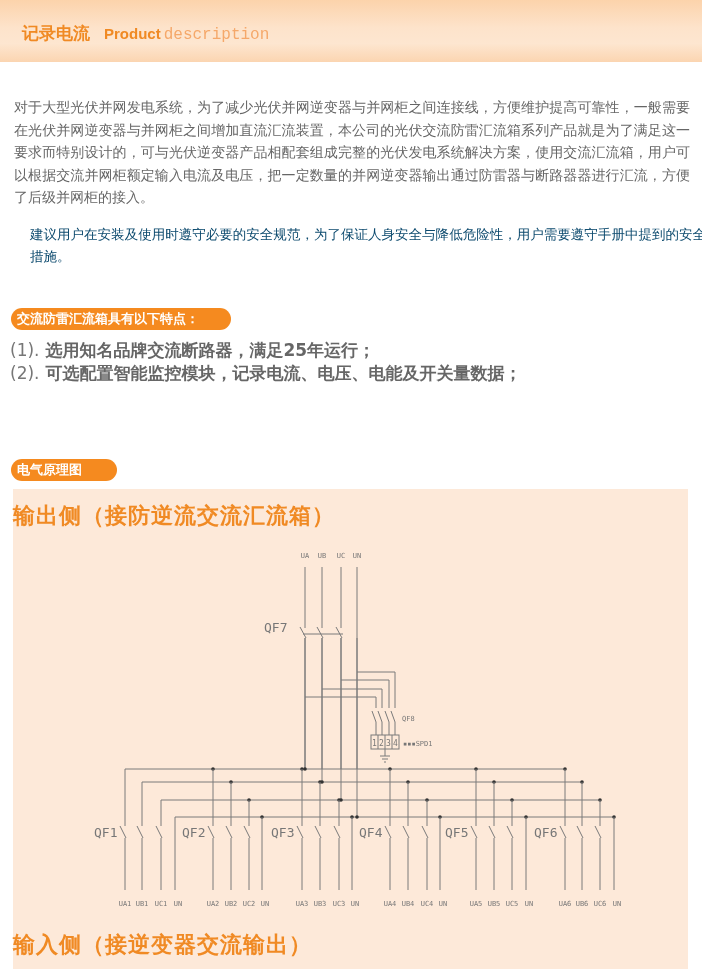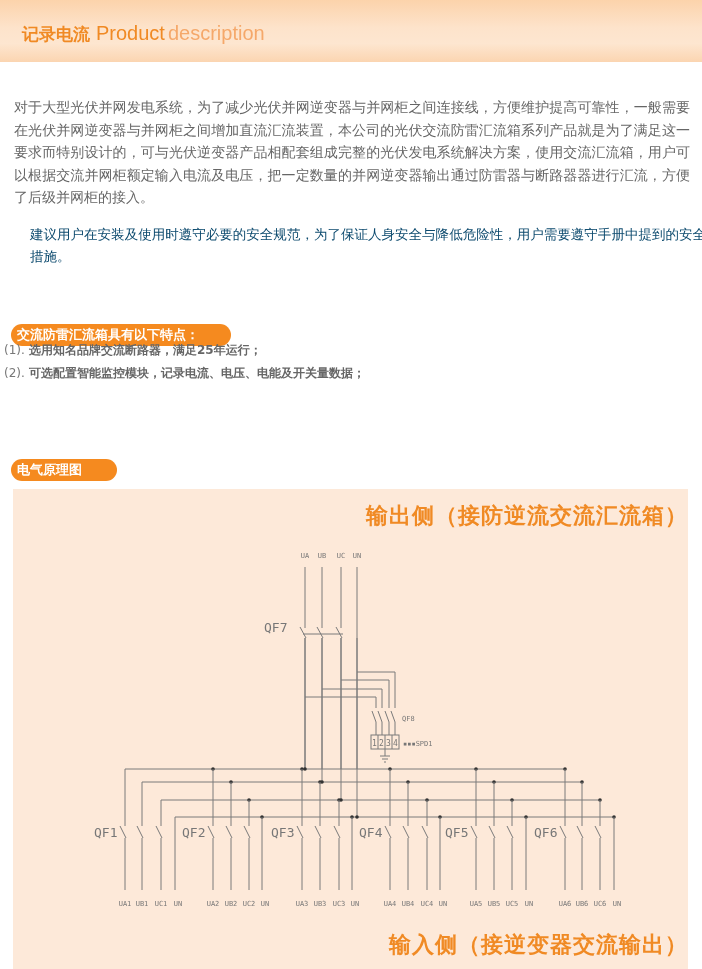--- a/index.html
+++ b/index.html
@@ -2,35 +2,35 @@
 <html><head>
 <meta charset="utf-8">
 <style>
   html, body { margin: 0; padding: 0; background: #ffffff; }
   body { width: 702px; height: 969px; overflow: hidden; position: relative;
          font-family: "DejaVu Sans", "Liberation Sans", sans-serif; color: #5a5a5a; }
   .hdr { position: absolute; left: 0; top: 0; width: 702px; height: 62px;
          background: linear-gradient(to bottom, #fcd3ab 0%, #fde3cb 45%, #fde6d0 70%, #fbd5b1 100%); }
   .hdr .t { position: absolute; left: 22px; top: 20px; font-size: 17px; line-height: 26px; white-space: nowrap; }
   .hdr .cn { color: #f08a24; font-weight: bold; letter-spacing: 0px; }
-  .hdr .en1 { color: #f08a24; font-weight: normal; font-family: "Liberation Sans", sans-serif; font-size: 20px; margin-left: 6px; }
-  .hdr .en2 { color: #f5a86a; font-family: Liberation Sans, sans-serif; font-size: 20px; margin-left: 3px; }
+  .hdr .en1 { color: #f08a24; font-weight: bold; font-family: "Liberation Sans", sans-serif; font-size: 15px; margin-left: 14px; }
+  .hdr .en2 { color: #f5a86a; font-family: Liberation Mono, monospace; font-size: 16px; margin-left: 3px; }
   .intro { position: absolute; left: 14px; top: 96px; width: 676px; font-size: 14px; line-height: 22.6px; color: #666666;
            text-align: justify; }
   .warn { position: absolute; left: 30px; top: 223px; width: 676px; font-size: 13.5px; line-height: 22px;
           color: #0c4a6e; font-weight: normal; text-align: justify; }
   .pill { position: absolute; left: 11px; height: 22px; background: #f58a1f; color: #fff; font-weight: bold;
           font-size: 13px; line-height: 22px; padding: 0 14px 0 6px; border-radius: 11px; white-space: nowrap; }
-  .pill.p1 { top: 324px; width: 200px; }
+  .pill.p1 { top: 308px; width: 200px; }
   .pill.p2 { top: 459px; width: 86px; }
-  .feat { position: absolute; left: 4px; top: 339px; font-size: 12px; line-height: 22.5px; color: #666666; }
+  .feat { position: absolute; left: 10px; top: 339px; font-size: 17px; line-height: 22.5px; color: #666666; }
   .feat .row { white-space: nowrap; font-weight: bold; }
   .feat .num { font-weight: normal; color: #777; }
   .panel { position: absolute; left: 13px; top: 489px; width: 675px; height: 480px; background: #fde9d9; }
-  .panel .ttl { position: absolute; left: 0; width: 675px; text-align: right; color: #f08a24; font-weight: bold;
+  .panel .ttl { position: absolute; left: 0; width: 675px; text-align: left; color: #f08a24; font-weight: bold;
                 font-size: 22px; letter-spacing: 1px; }
   .panel .ttl.out { top: 12px; }
   .panel .ttl.in { top: 441px; }
   svg.sch { position: absolute; left: 0; top: 0; }
   svg text { font-family: "DejaVu Sans Mono", "Liberation Mono", monospace; fill: #777; }
 </style>
 </head>
 <body>
 
 <div class="hdr">

